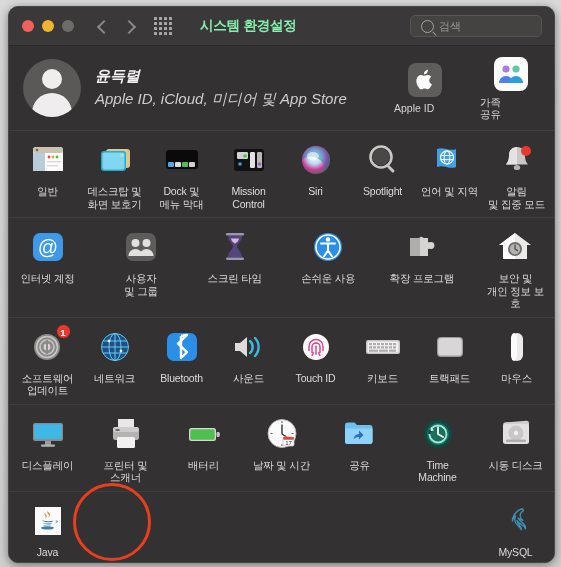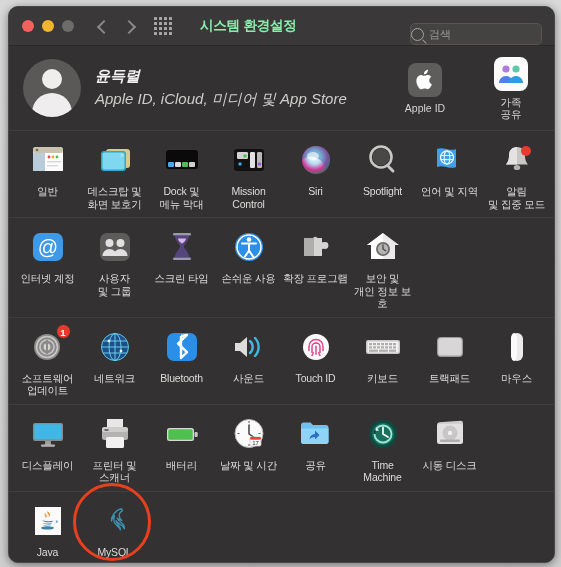--- a/index.html
+++ b/index.html
@@ -76,28 +76,28 @@
 
   .win-title {
     margin-left: 28px;
     color: #86efac;
     font-size: 13.5px;
     font-weight: bold;
     letter-spacing: -.2px;
   }
   .searchbox {
     position: absolute;
-    right: 12px; top: 16px;
+    right: 12px; top: 8px;
     width: 132px; height: 22px;
     background: #454242;
     border: 1px solid #585454;
     border-radius: 5px;
     display: flex;
     align-items: center;
-    padding: 0 0;
+    padding: 0 10px;
     box-sizing: border-box;
   }
   .search-ico {
     width: 11px; height: 11px;
     border: 1.3px solid #a5a2a2;
     border-radius: 50%;
     position: relative;
     flex: 0 0 auto;
   }
   .search-ico::after {
@@ -159,21 +159,21 @@
   .acct-right {
     position: absolute;
     right: 12px; top: 0;
     height: 85px;
     display: flex;
     align-items: center;
     gap: 24px;
   }
   .acct-item {
     width: 62px;
-    text-align: center;
+    text-align: left;
   }
   .acct-item .lbl {
     color: #d6d3d3;
     font-size: 10.5px;
     line-height: 12px;
     margin-top: 5px;
   }
   .appleid-ico {
     width: 34px; height: 34px;
     margin: 0 auto;
@@ -194,20 +194,21 @@
     flex: 1 1 auto;
     background: #333131;
     position: relative;
     overflow: hidden;
   }
   .prefrow {
     display: flex;
     padding: 9px 5px 7px 5px;
     box-sizing: border-box;
     border-bottom: 1px solid #403d3d;
+    justify-content: space-between;
   }
   .prefrow:last-child { border-bottom: none; }
   .pane {
     width: 67px;
     flex: 0 0 67px;
     text-align: center;
     position: relative;
     box-sizing: border-box;
   }
   .pane .icon {

